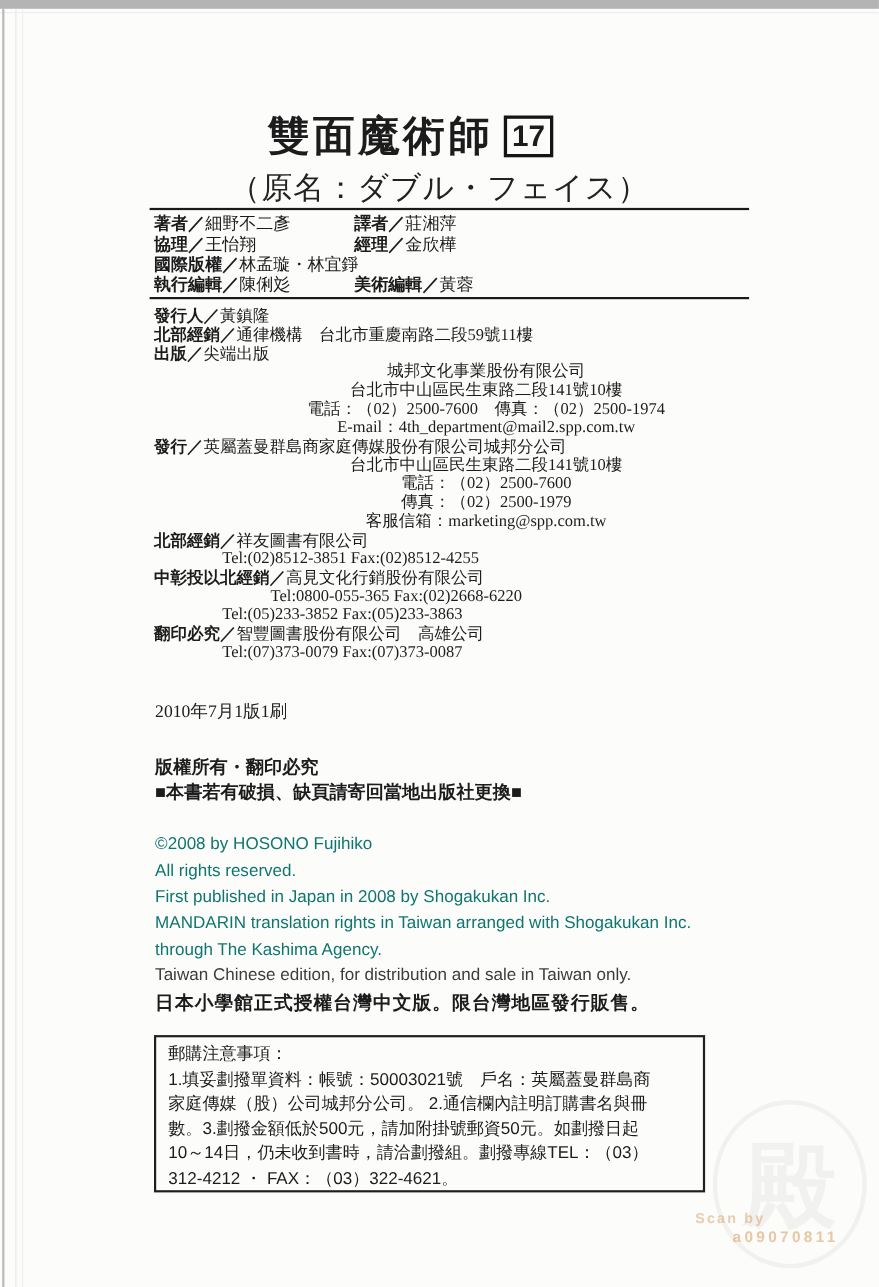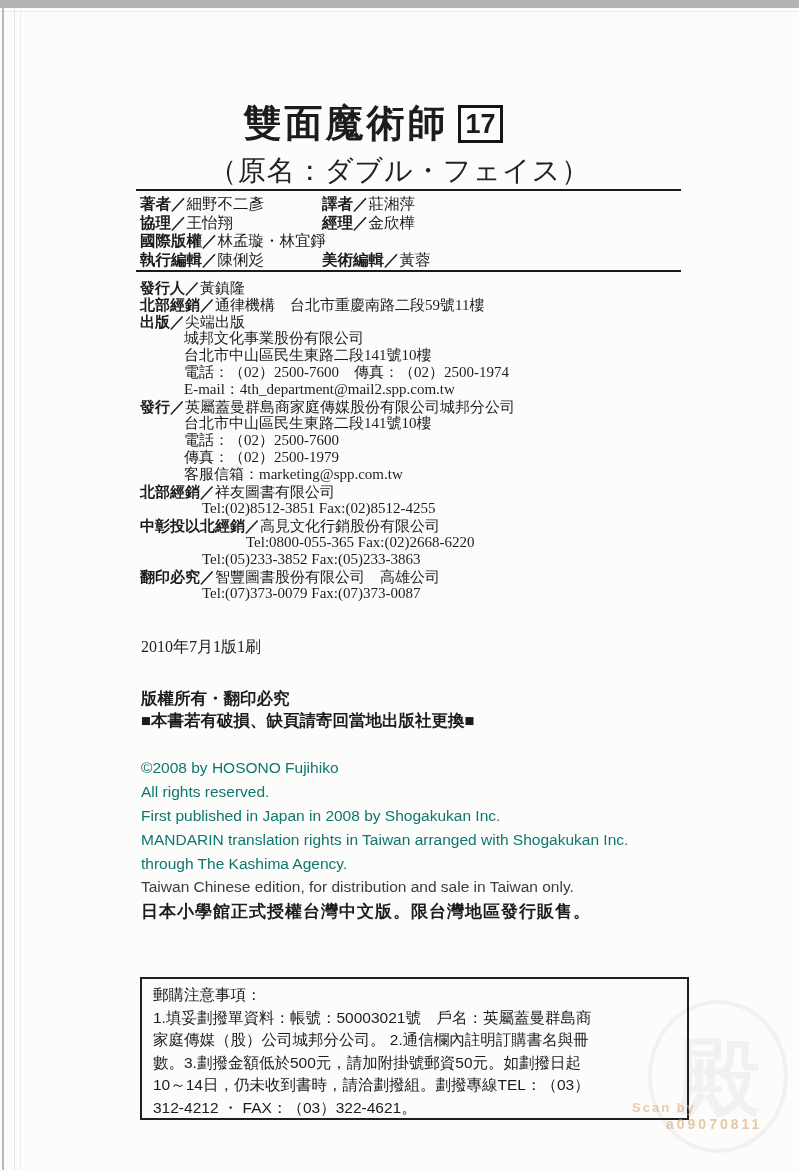--- a/index.html
+++ b/index.html
@@ -31,36 +31,36 @@
   
   .credits{position:absolute;top:195px;left:140px;width:545px;font-size:15.5px;}
   .credit-row{position:relative;height:18.5px;line-height:18.5px;white-space:nowrap;}
   .credit-right{position:absolute;left:182px;top:0;white-space:nowrap;}
   .lbl{font-weight:bold;font-family:Liberation Sans, sans-serif;text-align:right;}
   .val{font-family:"Liberation Serif","DejaVu Serif",serif;}
 
   
   .publishing{position:absolute;top:279px;left:140px;width:560px;font-size:15px;}
   .pline{height:17px;line-height:17px;white-space:nowrap;}
-  .ind1{padding-left:44px;}
+  .ind1{padding-left:44px;text-align:center;}
   .ind2{padding-left:62px;}
   .ind3{padding-left:106px;}
 
   .print-date{position:absolute;top:637px;left:141px;font-size:16px;
     font-family:"Liberation Serif","DejaVu Serif",serif;}
 
   .rights{position:absolute;top:688px;left:141px;font-size:16.5px;font-weight:bold;line-height:21.5px;}
 
   .english{position:absolute;top:756px;left:141px;font-size:15.5px;line-height:24px;color:#0f766e;}
 
   .tw-en{position:absolute;top:878px;left:141px;font-size:15.5px;color:#3c3c3c;}
   .tw-zh{position:absolute;top:900px;left:141px;font-size:17px;font-weight:bold;letter-spacing:1px;}
 
   
-  .mailbox{position:absolute;top:977px;left:140px;width:549px;height:143px;
+  .mailbox{position:absolute;top:941px;left:140px;width:501px;height:143px;
     border:2px solid #1f1f1f;box-sizing:border-box;padding:5px 11px 0 11px;}
   .mline{font-size:15.5px;line-height:22.5px;white-space:nowrap;}
 
   
   .stamp{position:absolute;top:1000px;left:648px;width:132px;height:145px;
     border:4px solid rgba(60,60,60,0.055);border-radius:50%;
     display:flex;align-items:center;justify-content:center;}
   .stamp-char{font-size:84px;font-weight:bold;color:rgba(60,60,60,0.06);line-height:1;}
   .scanby{position:absolute;top:1100px;left:632px;font-size:13px;font-weight:bold;
     color:rgba(216,164,106,0.55);letter-spacing:2px;}

